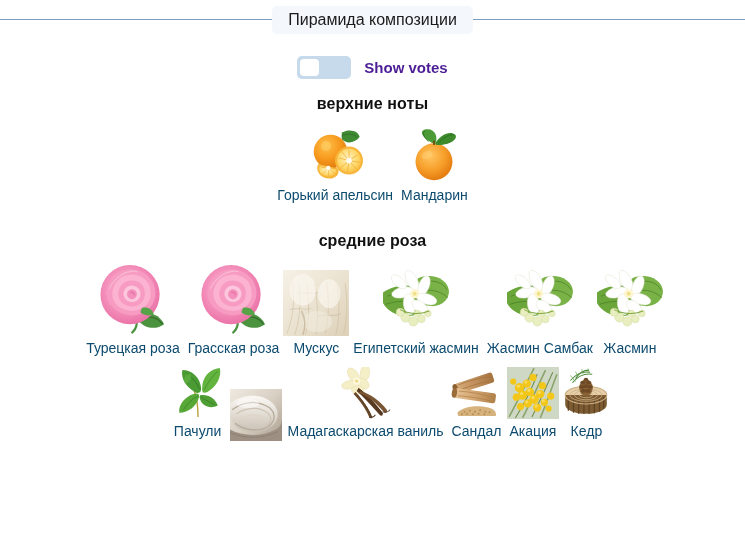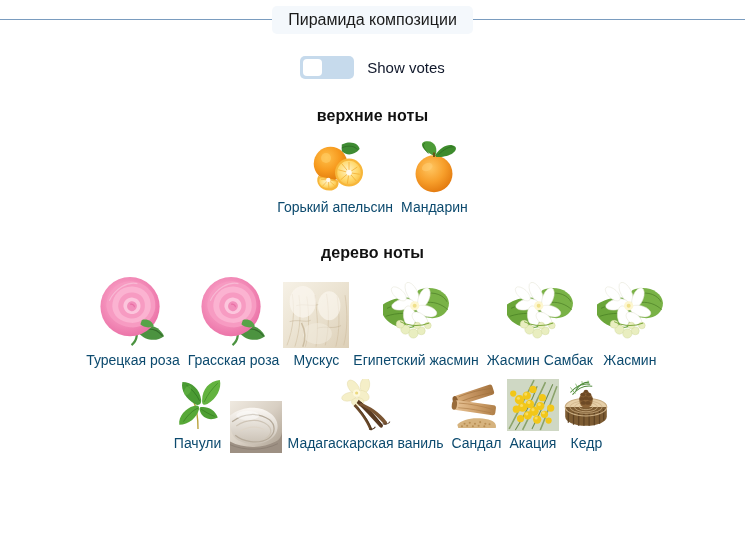--- a/index.html
+++ b/index.html
@@ -59,22 +59,23 @@
   }
   .toggle-knob {
     position: absolute;
     left: 3px; top: 3px;
     width: 19px; height: 17px;
     background: #ffffff;
     border-radius: 4px;
   }
   .toggle-label {
     font-size: 15px;
-    color: #0f172a;
+    color: #4c1d95;
     white-space: nowrap;
+    font-weight: bold;
   }
 
   
   .section { width: 100%; }
   .section-title {
     text-align: center;
     font-size: 16px;
     font-weight: bold;
     color: #111111;
     letter-spacing: 0.1px;
@@ -100,21 +101,21 @@
   .note-label {
     font-size: 14px;
     color: #0c4a6e;
     white-space: nowrap;
     line-height: 1.25;
     padding: 0 4px;
     text-align: center;
   }
 
   
-  .sec-top .section-title { margin-top: 28px; }
+  .sec-top .section-title { margin-top: 16px; }
   .sec-top .notes-row { margin-top: 14px; }
   .sec-top .note-label { margin-top: 4px; }
 
   .sec-mid .section-title { margin-top: 27px; }
   .sec-mid .notes-row { margin-top: 12px; }
   .sec-mid .note-label { margin-top: 4px; }
 
   .sec-base .section-title { margin-top: 26px; }
   .sec-base .notes-row { margin-top: 10px; padding-left: 35px; }
   .sec-base .note-label { margin-top: 4px; }
@@ -203,21 +204,21 @@
               <path d="M58 28 C68 18 78 13 85 14" stroke="#2c6b1f" stroke-width="1.4" fill="none"></path>
               <path d="M50 32 L50 24" stroke="#6b4a14" stroke-width="3"></path>
             </svg>
           </div>
           <div class="note-label">Мандарин</div>
         </div>
       </div>
   </div>
 
   <div class="section sec-mid">
-    <div class="section-title">дерево ноты</div>
+    <div class="section-title">средние роза</div>
     <div class="notes-row">
         <div class="note">
           <div class="note-img">
             <svg width="92" height="74" viewBox="0 0 100 100">
               <defs>
                 <radialGradient id="rza" cx="45%" cy="42%" r="62%">
                   <stop offset="0%" stop-color="#ffd6e6"></stop>
                   <stop offset="45%" stop-color="#f79bc2"></stop>
                   <stop offset="100%" stop-color="#ea6fa5"></stop>
                 </radialGradient>

